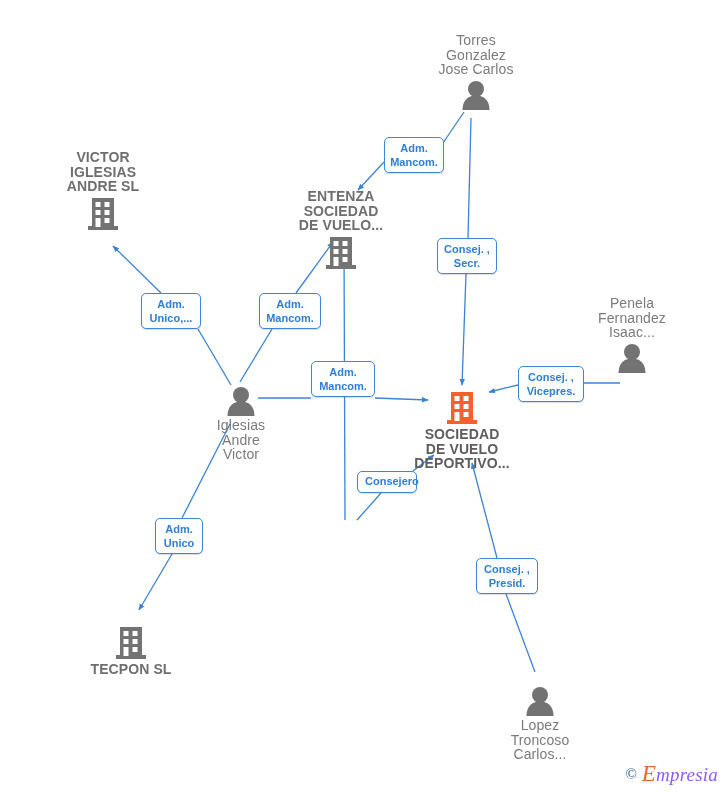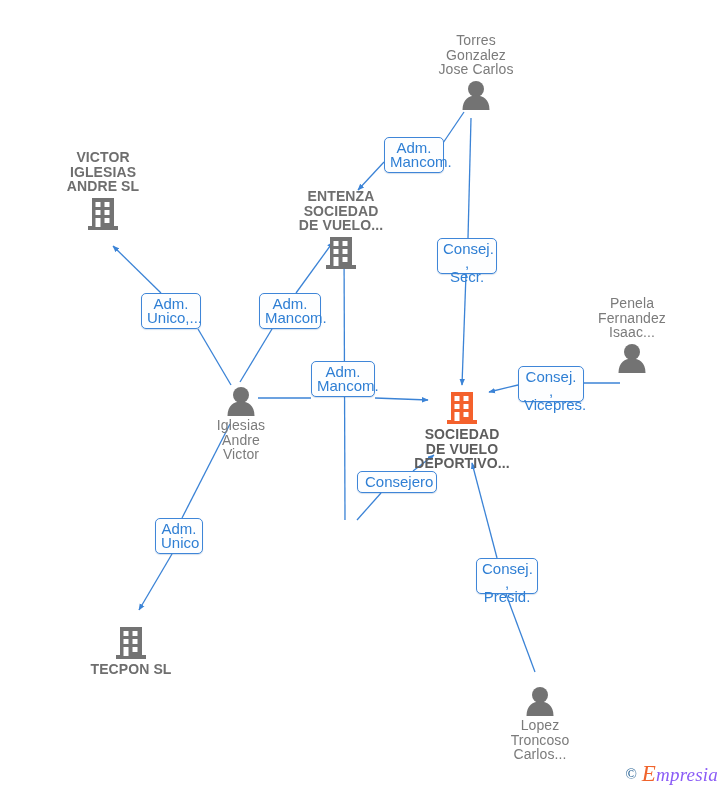--- a/index.html
+++ b/index.html
@@ -62,26 +62,27 @@
 
   
   .rel {
     position: absolute;
     z-index: 5;
     box-sizing: border-box;
     background: #fdfeff;
     border: 1px solid #3f86d8;
     border-radius: 5px;
     color: #2f7fd4;
-    font-size: 15px;
+    font-size: 11px;
     line-height: 14px;
     text-align: center;
     padding: 3px 5px 4px 5px;
     white-space: pre-line;
     box-shadow: 0 1px 1px rgba(60,110,170,.22);
+    font-weight: bold;
   }
   .rel.one-line { line-height: 13px; padding: 3px 7px 4px 7px; }
 </style>
 </head>
 <body>
 
 <div id="graph">
 
   <svg id="edge-layer" viewBox="0 0 728 795" width="728" height="795" xmlns="http://www.w3.org/2000/svg">
     <defs>
@@ -246,21 +247,21 @@
   <div class="rel" style="left:437px; top:238px; width:60px; height:36px;">Consej. ,
 Secr.</div>
   <div class="rel" style="left:141px; top:293px; width:60px; height:36px;">Adm.
 Unico,...</div>
   <div class="rel" style="left:259px; top:293px; width:62px; height:36px;">Adm.
 Mancom.</div>
   <div class="rel" style="left:311px; top:361px; width:64px; height:36px;">Adm.
 Mancom.</div>
   <div class="rel" style="left:518px; top:366px; width:66px; height:36px;">Consej. ,
 Vicepres.</div>
-  <div class="rel one-line" style="left:357px; top:471px; width:80px; height:22px;">Consejero</div>
+  <div class="rel one-line" style="left:357px; top:471px; width:60px; height:22px;">Consejero</div>
   <div class="rel" style="left:155px; top:518px; width:48px; height:36px;">Adm.
 Unico</div>
   <div class="rel" style="left:476px; top:558px; width:62px; height:36px;">Consej. ,
 Presid.</div>
 
   <div style="position:absolute; right:10px; bottom:8px; display:flex; align-items:center; gap:5px; z-index:6;">
     <span style="font-size:15px; color:#2a6496; font-family:'Liberation Serif',serif;">©</span>
     <span style="font-family:'Liberation Serif',serif; font-style:italic; font-size:19px; letter-spacing:.2px;">
       <span style="color:#f0642c; font-size:23px;">E</span><span style="color:#8b5cf6;">mpresia</span>
     </span>

